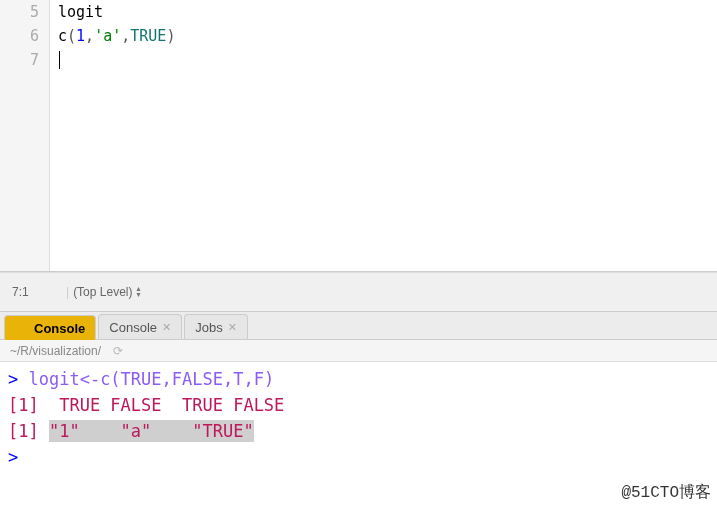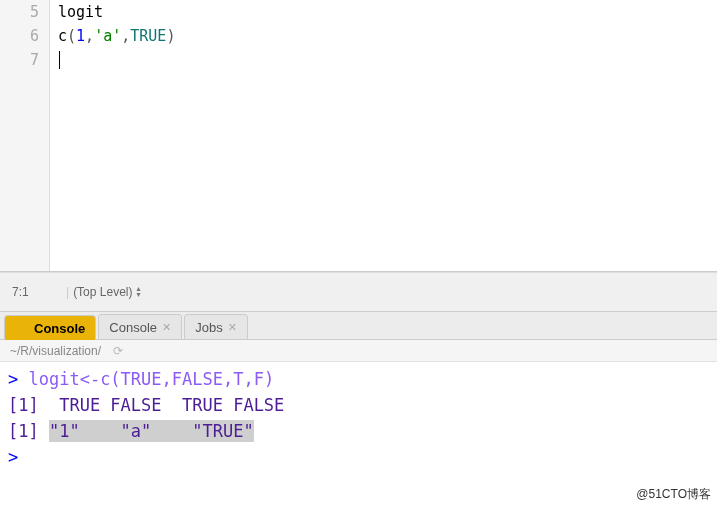--- a/index.html
+++ b/index.html
@@ -129,32 +129,32 @@
     .console {
       padding: 4px 8px 8px 8px;
       font-size: 17px;
       line-height: 26px;
       font-family: "Lucida Console", Monaco, Consolas, monospace;
       background: #fff;
     }
     .con-line { white-space: pre; }
     .con-prompt { color: #0000ff; }
     .con-cmd { color: #8b5cf6; }
-    .con-out { color: #4c1d95; }
+    .con-out { color: #be185d; }
     .con-sel {
       background: #cfcfcf;
       padding: 1px 0;
     }
 
     .watermark {
       position: absolute;
       right: 6px;
       bottom: 4px;
-      font-family: Liberation Sans, sans-serif;
-      font-size: 12px;
+      font-family: Liberation Mono, monospace;
+      font-size: 16px;
       color: #333;
     }
   </style>
 </head>
 <body>
 
 <div class="editor-pane">
   <div class="gutter">
     <div>5</div>
     <div>6</div>

